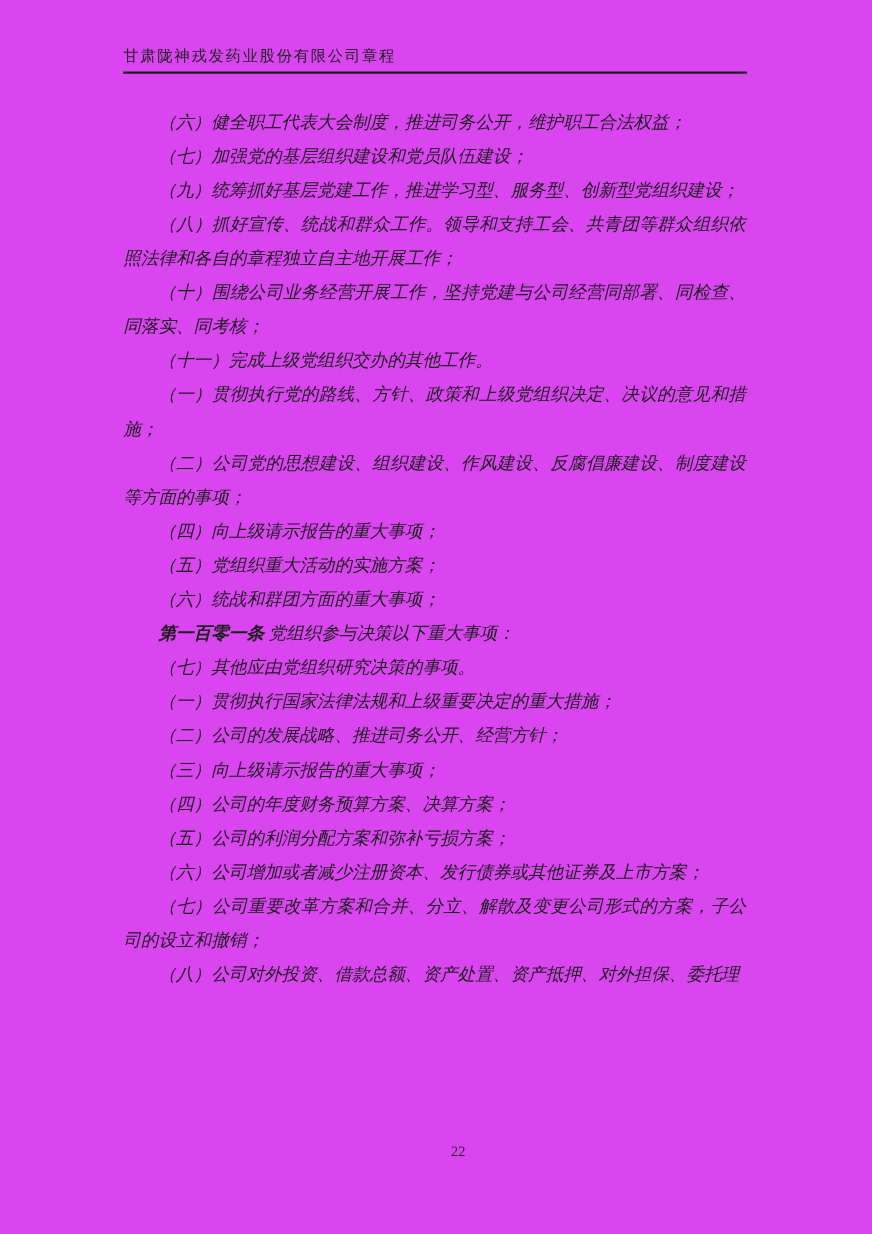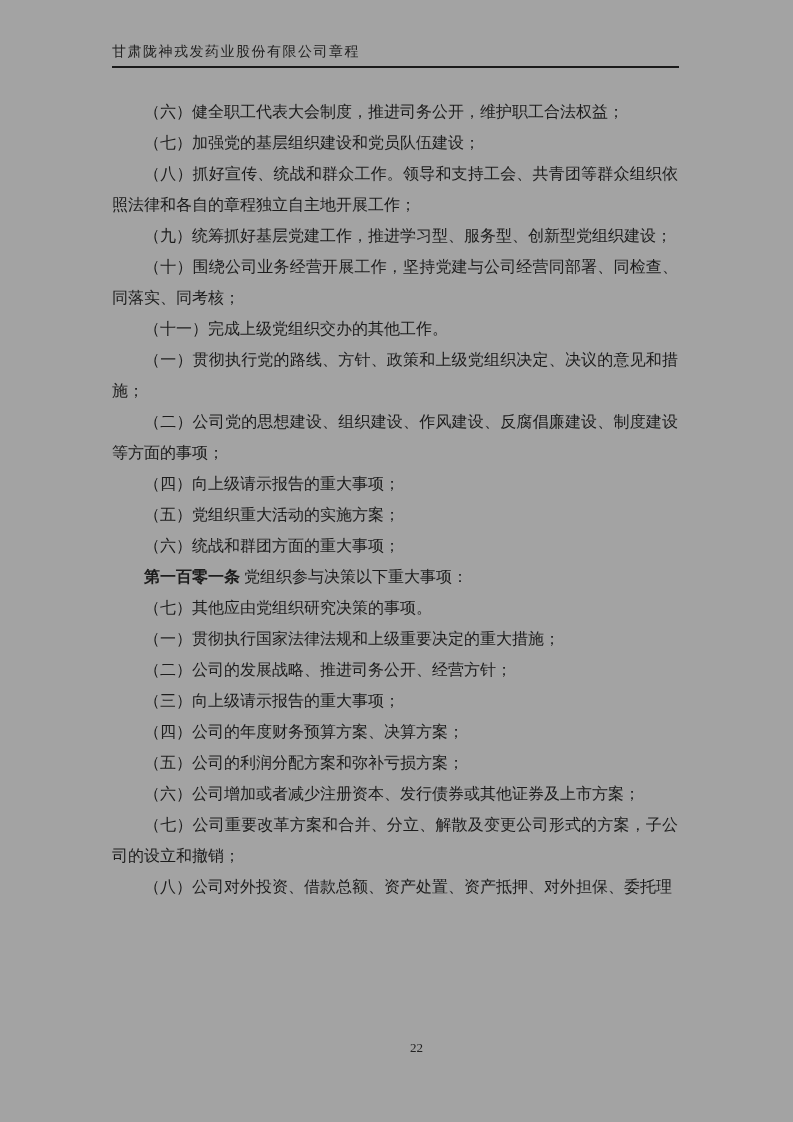--- a/index.html
+++ b/index.html
@@ -4,21 +4,21 @@
 <style>
   html, body {
     margin: 0;
     padding: 0;
     background: #ffffff;
   }
   .page {
     position: relative;
     width: 793px;
     height: 1122px;
-    background: #a3a3a3;
+    background: #d946ef;
     font-family: "Liberation Serif", "DejaVu Serif", serif;
     color: #1c1c1c;
     overflow: hidden;
   }
   .header {
     position: absolute;
     left: 112px;
     right: 114px;
     top: 42px;
     border-bottom: 2px solid #1a1a1a;
@@ -37,20 +37,21 @@
   }
   .content p.para {
     margin: 0;
     padding: 0;
     font-size: 16px;
     line-height: 31px;
     text-align: justify;
     text-justify: inter-ideograph;
     text-indent: 2em;
     word-break: break-all;
+    font-style: italic;
   }
   .content p.para b.lead {
     font-weight: bold;
   }
   .footer {
     position: absolute;
     left: 0;
     right: 0;
     top: 1038px;
     text-align: center;
@@ -66,22 +67,22 @@
 
 <div class="page">
 
   <div class="header">
     <span class="title">甘肃陇神戎发药业股份有限公司章程</span>
   </div>
 
   <div class="content">
     <p class="para"><b class="lead"></b><span>（六）健全职工代表大会制度，推进司务公开，维护职工合法权益；</span></p>
     <p class="para"><b class="lead"></b><span>（七）加强党的基层组织建设和党员队伍建设；</span></p>
+    <p class="para"><b class="lead"></b><span>（九）统筹抓好基层党建工作，推进学习型、服务型、创新型党组织建设；</span></p>
     <p class="para"><b class="lead"></b><span>（八）抓好宣传、统战和群众工作。领导和支持工会、共青团等群众组织依照法律和各自的章程独立自主地开展工作；</span></p>
-    <p class="para"><b class="lead"></b><span>（九）统筹抓好基层党建工作，推进学习型、服务型、创新型党组织建设；</span></p>
     <p class="para"><b class="lead"></b><span>（十）围绕公司业务经营开展工作，坚持党建与公司经营同部署、同检查、同落实、同考核；</span></p>
     <p class="para"><b class="lead"></b><span>（十一）完成上级党组织交办的其他工作。</span></p>
     <p class="para"><b class="lead"></b><span>（一）贯彻执行党的路线、方针、政策和上级党组织决定、决议的意见和措施；</span></p>
     <p class="para"><b class="lead"></b><span>（二）公司党的思想建设、组织建设、作风建设、反腐倡廉建设、制度建设等方面的事项；</span></p>
     <p class="para"><b class="lead"></b><span>（四）向上级请示报告的重大事项；</span></p>
     <p class="para"><b class="lead"></b><span>（五）党组织重大活动的实施方案；</span></p>
     <p class="para"><b class="lead"></b><span>（六）统战和群团方面的重大事项；</span></p>
     <p class="para"><b class="lead">第一百零一条</b><span> 党组织参与决策以下重大事项：</span></p>
     <p class="para"><b class="lead"></b><span>（七）其他应由党组织研究决策的事项。</span></p>
     <p class="para"><b class="lead"></b><span>（一）贯彻执行国家法律法规和上级重要决定的重大措施；</span></p>

